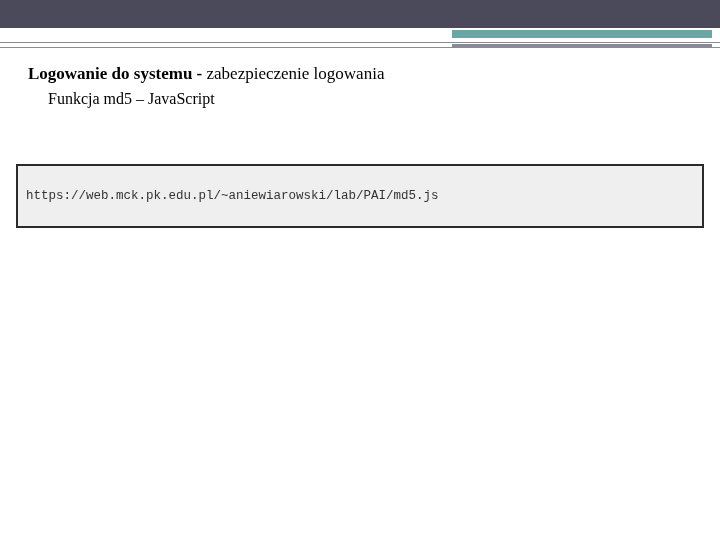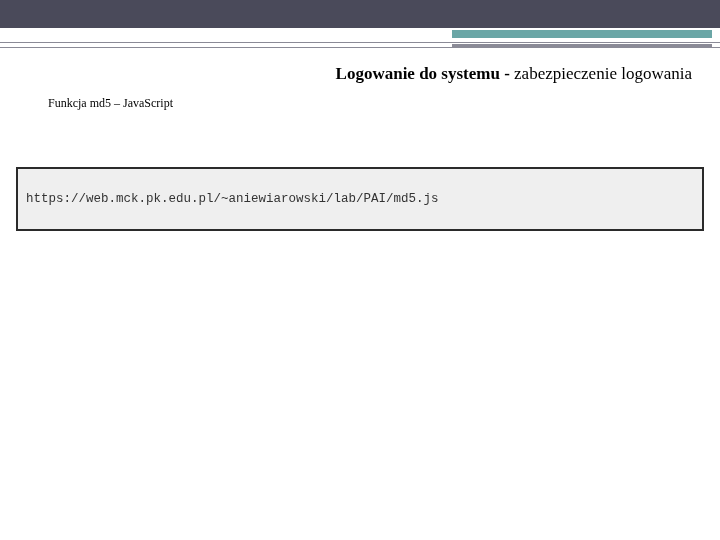--- a/index.html
+++ b/index.html
@@ -41,29 +41,28 @@
     width: 260px;
     height: 4px;
     background: #8a8a96;
   }
   .content {
     padding: 14px 28px 0 28px;
   }
   .title-line {
     font-size: 17px;
     line-height: 1.4;
-    text-align: right;
   }
   .title-bold {
     font-weight: bold;
   }
   .subtitle {
-    margin-top: 10px;
+    margin-top: 4px;
     margin-left: 20px;
-    font-size: 12px;
+    font-size: 16px;
   }
   .code-box {
     margin: 56px 16px 0 16px;
     border: 2px solid #2a2a2a;
     background: #efefef;
     padding: 23px 8px;
     font-family: "Courier New", Courier, monospace;
     font-size: 12.5px;
     color: #333;
     white-space: nowrap;

